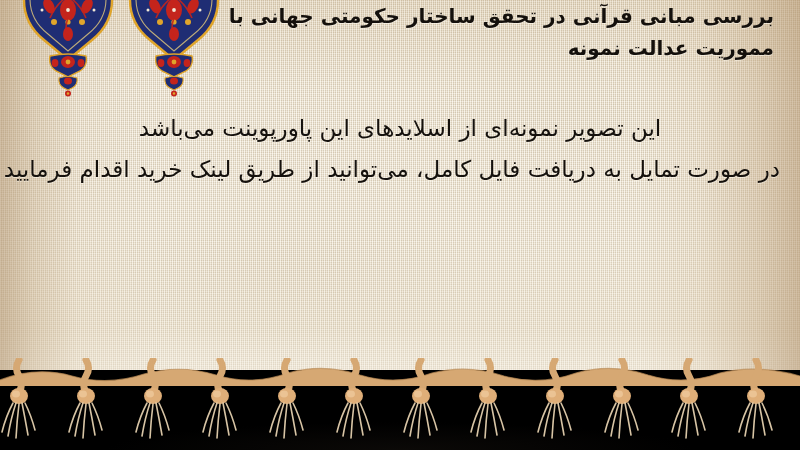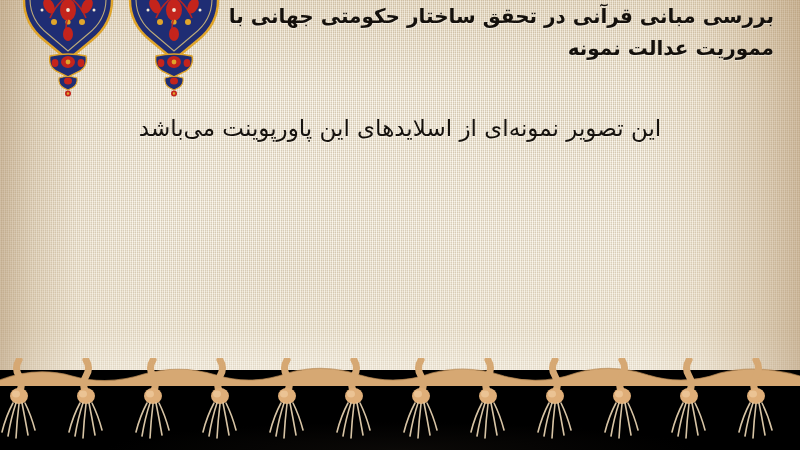--- a/index.html
+++ b/index.html
@@ -209,20 +209,21 @@
     </svg>
   </div>
 
   <div class="title-block">
     <div class="title-line">بررسی مبانی قرآنی در تحقق ساختار حکومتی جهانی با</div>
     <div class="title-line">مموریت عدالت نمونه</div>
   </div>
 
   <div class="body-block">
     <div class="body-line">این تصویر نمونه‌ای از اسلایدهای این پاورپوینت می‌باشد</div>
+    <div class="body-line">در صورت تمایل به دریافت فایل کامل، می‌توانید از طریق لینک خرید اقدام فرمایید</div>
   </div>
 
   <div class="black-band"></div>
 
   <svg class="rope-edge" viewBox="0 0 800 26" preserveAspectRatio="none">
     <path d="M0 20 Q36 6 72 16 Q108 26 144 14 Q180 4 216 15 Q252 26 288 13
              Q324 3 360 15 Q396 26 432 13 Q468 4 504 16 Q540 26 576 13
              Q612 3 648 15 Q684 26 720 13 Q756 4 800 16 L800 26 L0 26 Z" fill="#d6a873"></path>
     <path d="M0 20 Q36 6 72 16 Q108 26 144 14 Q180 4 216 15 Q252 26 288 13
              Q324 3 360 15 Q396 26 432 13 Q468 4 504 16 Q540 26 576 13

